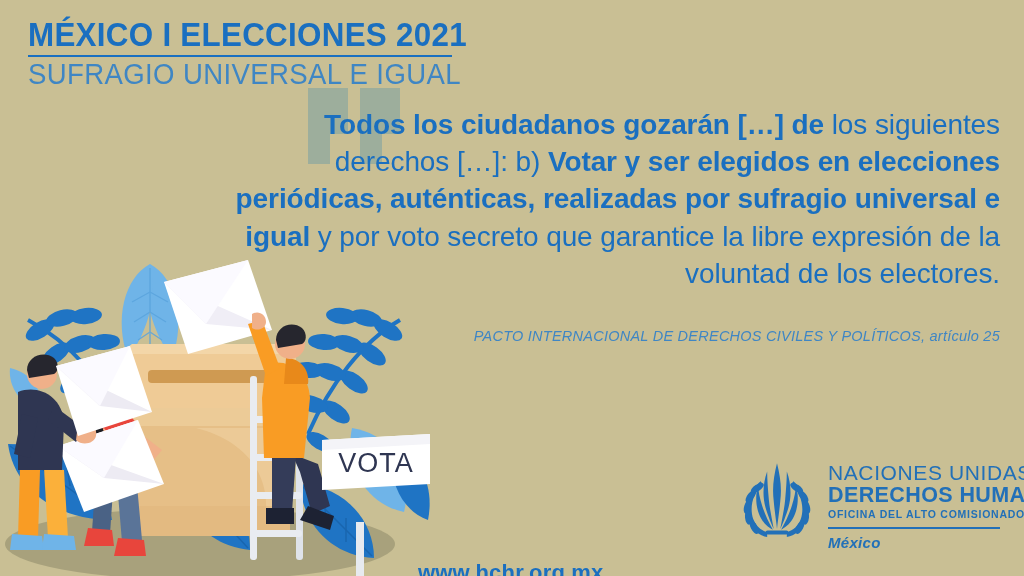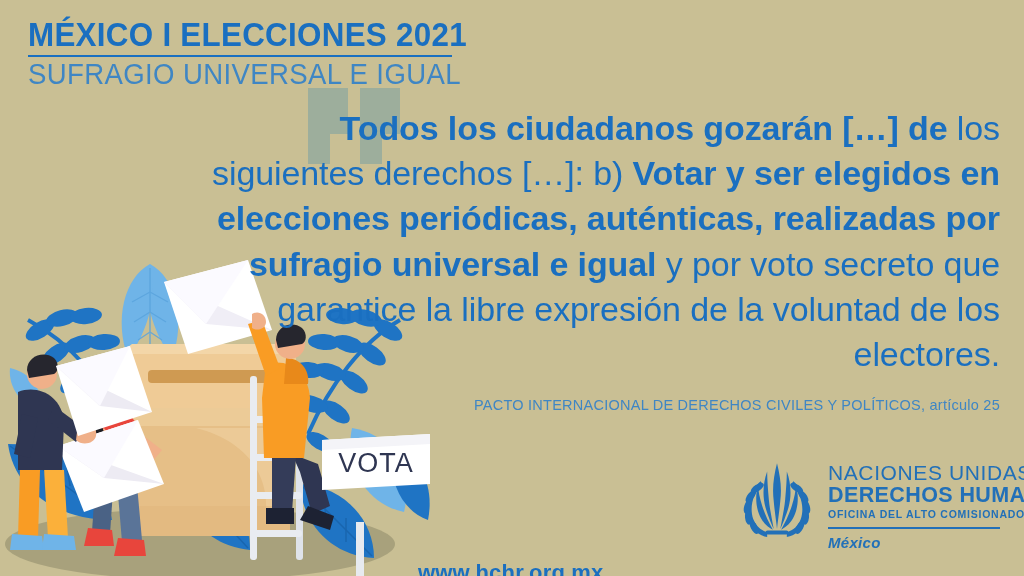--- a/index.html
+++ b/index.html
@@ -97,33 +97,34 @@
   .quote-block {
     position: absolute;
     right: 24px;
     top: 106px;
     width: 792px;
     text-align: right;
     z-index: 30;
   }
   .quote-text {
     font-family: "Liberation Sans Narrow", "Liberation Sans", sans-serif;
-    font-size: 34px;
+    font-size: 28px;
     line-height: 1.33;
     color: #1a6fc0;
     font-weight: 400;
     letter-spacing: -0.1px;
   }
   .quote-text b {
     font-weight: 700;
   }
   .quote-source {
-    margin-top: 20px;
+    margin-top: 36px;
     font-family: "Liberation Sans Narrow", "Liberation Sans", sans-serif;
     font-size: 14.5px;
+    font-style: italic;
     color: #3f86c4;
     letter-spacing: 0.25px;
     white-space: nowrap;
   }
 
   
   .website {
     position: absolute;
     left: 418px;
     top: 528px;

